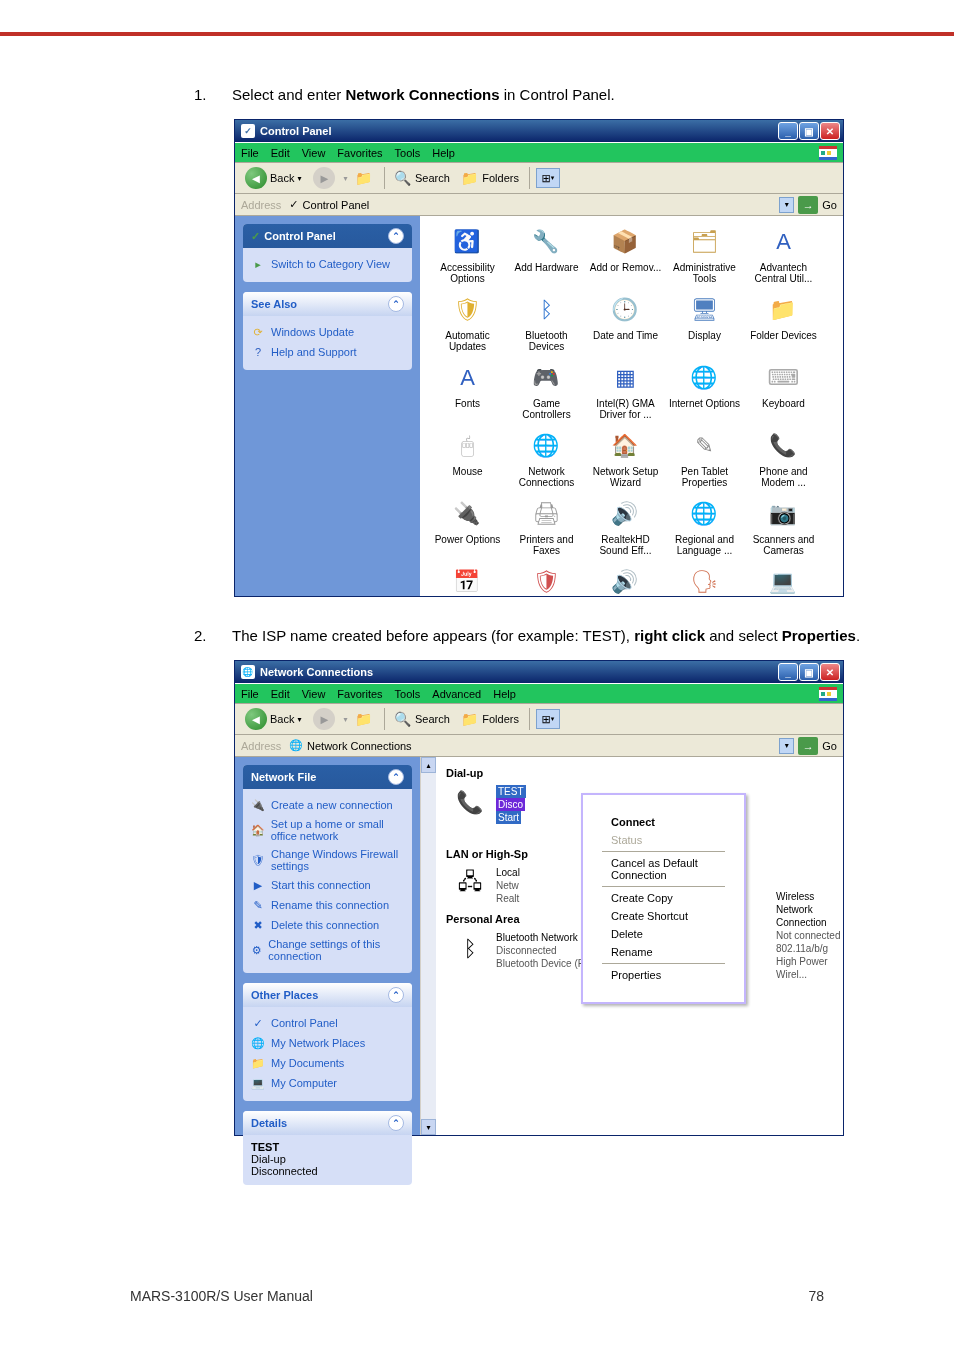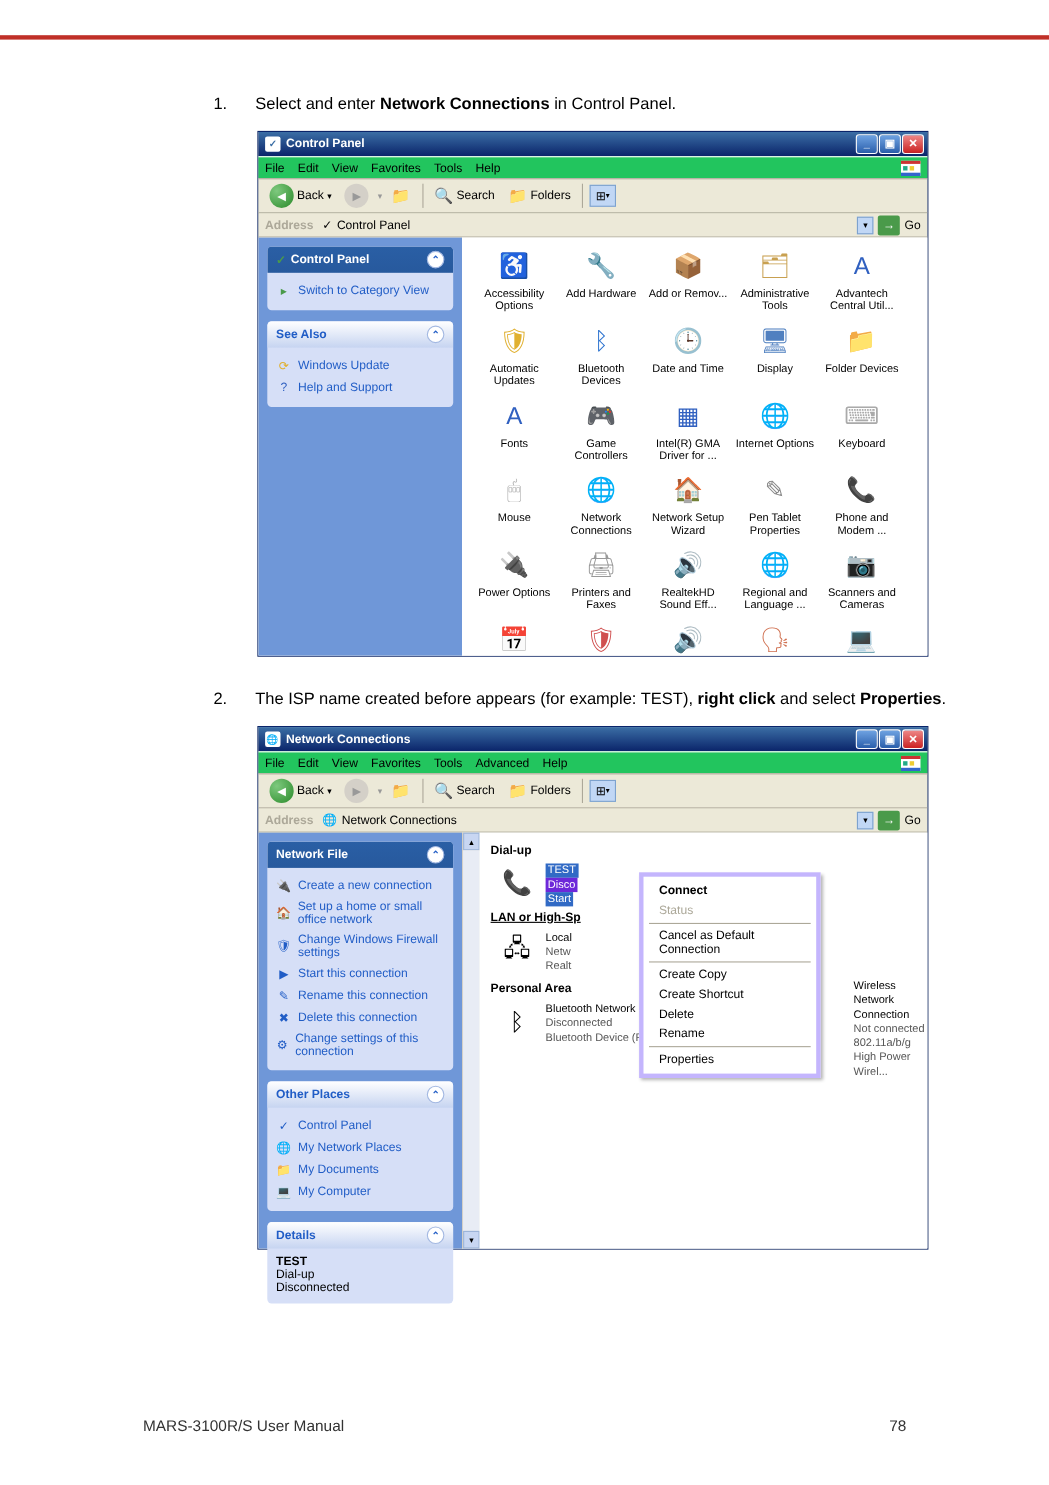--- a/index.html
+++ b/index.html
@@ -34,21 +34,21 @@
   .menubar span { color: #000; }
   .menubar .flag { margin-left: auto; width:18px; height:14px; }
   .toolbar { height: 32px; background: #ece9d8; border-top: 1px solid #aca899; border-bottom: 1px solid #aca899; display: flex; align-items: center; padding: 0 6px; gap: 4px; }
   .tbtn { display: inline-flex; align-items: center; gap: 3px; padding: 2px 4px; }
   .backbtn { width: 22px; height: 22px; border-radius: 50%; background: radial-gradient(circle at 30% 30%, #7ec97e, #2a8a2a); color:#fff; display:flex; align-items:center; justify-content:center; font-size:13px;}
   .fwdbtn { width: 22px; height: 22px; border-radius: 50%; background: #d4d0c8; color:#999; display:flex; align-items:center; justify-content:center; font-size:13px;}
   .upbtn { width:18px; height:18px; display:flex; align-items:center; justify-content:center; font-size:14px; color:#e8b050;}
   .sep { width: 1px; height: 22px; background: #aca899; margin: 0 2px; }
   .viewbtn { width:24px; height:20px; border:1px solid #7da2ce; background:#c1d7f5; display:flex; align-items:center; justify-content:center; font-size:11px;}
   .addrbar { height: 22px; background: #ece9d8; display: flex; align-items: center; padding: 0 6px; gap: 4px; border-bottom: 1px solid #aca899;}
-  .addrbar .lbl { color: #aca899; font-weight: bold; }
+  .addrbar .lbl { color: #aca899; }
   .addrfield { flex: 1; background: #fff; border: 1px solid #7f9db9; height: 18px; display: flex; align-items: center; padding: 0 4px; gap: 4px; margin-right:3px;}
   .addrfield.nobox { background:transparent; border:none;}
   .gobtn { width: 20px; height: 18px; background: #4a9a4a; color: #fff; display: flex; align-items: center; justify-content: center; border-radius: 2px; font-size:11px;}
   .dropbtn { width:15px; height:16px; background:#c1d7f5; border:1px solid #7da2ce; margin-left:auto; font-size:8px; display:flex; align-items:center; justify-content:center;}
 
   .body1 { display: flex; height: 380px; background: #fff; }
   .sidepane { width: 185px; background: #6f97d8; padding: 8px; }
   .sidebox { background: #d6dff7; border-radius: 4px; margin-bottom: 10px; overflow: hidden; }
   .sidebox.dark .sbhead { background: linear-gradient(#2a5fa5,#27599d); color:#fff;}
   .sbhead { background: linear-gradient(#fff,#c6d4f1); padding: 4px 8px; font-weight: bold; color: #215dc6; display: flex; align-items: center; gap:4px;}
@@ -65,21 +65,21 @@
 
   
   .body2 { display: flex; height: 378px; background: #fff; }
   .iconpane2 { flex: 1; padding: 6px 10px; background: #fff; position: relative; }
   .secthead { font-weight: bold; font-size: 11px; margin: 4px 0 6px 0; }
   .connitem { display: flex; align-items: flex-start; gap: 6px; margin-bottom: 4px; margin-left:4px;}
   .connitem .cico { width: 40px; height: 36px; display: flex; align-items: center; justify-content: center; font-size:22px;}
   .connitem .cinfo { font-size: 10px; line-height: 1.3; color:#555;}
   .connitem .cinfo .cname { color: #000; }
   .connitem .cinfo .cname.sel { background: #316ac5; color:#fff; padding:0 2px;}
-  .ctxmenu { position: absolute; left: 145px; top: 36px; width: 165px; background: #fff; border: 4px solid #c4b5fd; box-shadow: 2px 2px 3px rgba(0,0,0,0.3); padding: 4px; z-index:5;}
+  .ctxmenu { position: absolute; left: 145px; top: 36px; width: 165px; background: #fff; border: 2px solid #c4b5fd; box-shadow: 2px 2px 3px rgba(0,0,0,0.3); padding: 18px; z-index:5;}
   .ctxitem { padding: 3px 10px; font-size: 11px; }
   .ctxitem.bold { font-weight: bold; }
   .ctxitem.disabled { color: #aca899; }
   .ctxsep { height: 1px; background: #aca899; margin: 2px 1px; }
   .rightconn { position:absolute; left:340px; top:133px; font-size:10px; color:#555; line-height:1.3;}
   .scrollbar-v { width:16px; background:#ece9d8; border-left:1px solid #d4d0c8; display:flex; flex-direction:column;}
   .scrollbar-v .sbbtn { height:16px; background:#c8d6f2; border:1px solid #9db4d8; font-size:8px; display:flex; align-items:center; justify-content:center;}
   .scrollbar-v .sbtrack { flex:1; background:#e8ecf5;}
 
   .footer { position: absolute; bottom: 46px; left: 0; right: 0; display: flex; justify-content: space-between; padding: 0 130px 0 130px; font-size: 14px; color: #333; }
@@ -472,21 +472,21 @@
         <div class="iconpane2">
           <div class="secthead">Dial-up</div>
           <div class="connitem">
             <div class="cico">📞</div>
             <div class="cinfo">
               <div class="cname sel">TEST</div>
               <div style="color:#fff;background:#6d28d9;display:inline-block;padding:0 2px;">Disco</div><br>
               <div style="color:#fff;background:#316ac5;display:inline-block;padding:0 2px;">Start</div>
             </div>
           </div>
-          <div class="secthead" style="margin-top:4px;text-decoration:underline;">LAN or High-Sp</div>
+          <div class="secthead" style="margin-top:24px;">LAN or High-Sp</div>
           <div class="connitem">
             <div class="cico">🖧</div>
             <div class="cinfo">
               <div class="cname">Local</div>
               <div>Netw</div>
               <div>Realt</div>
             </div>
           </div>
           <div class="secthead" style="margin-top:8px;">Personal Area</div>
           <div class="connitem">

